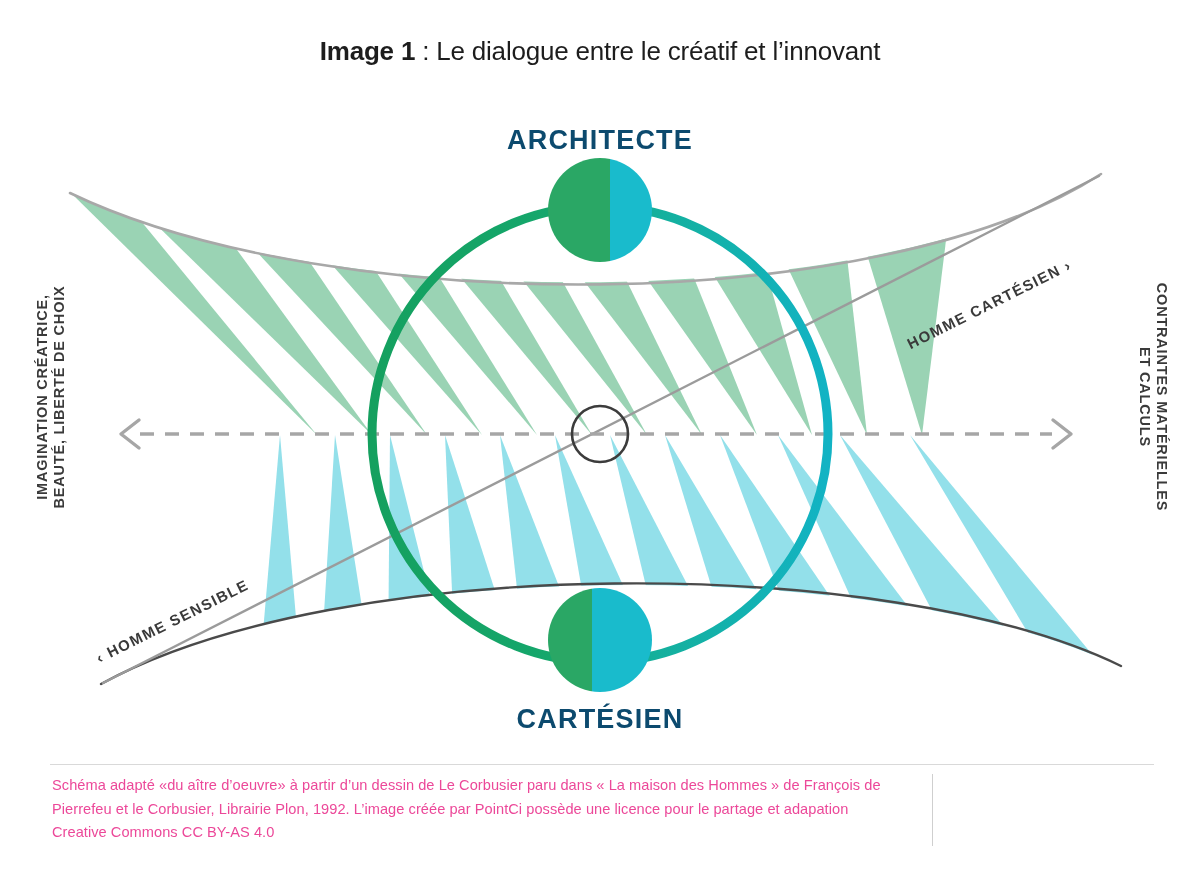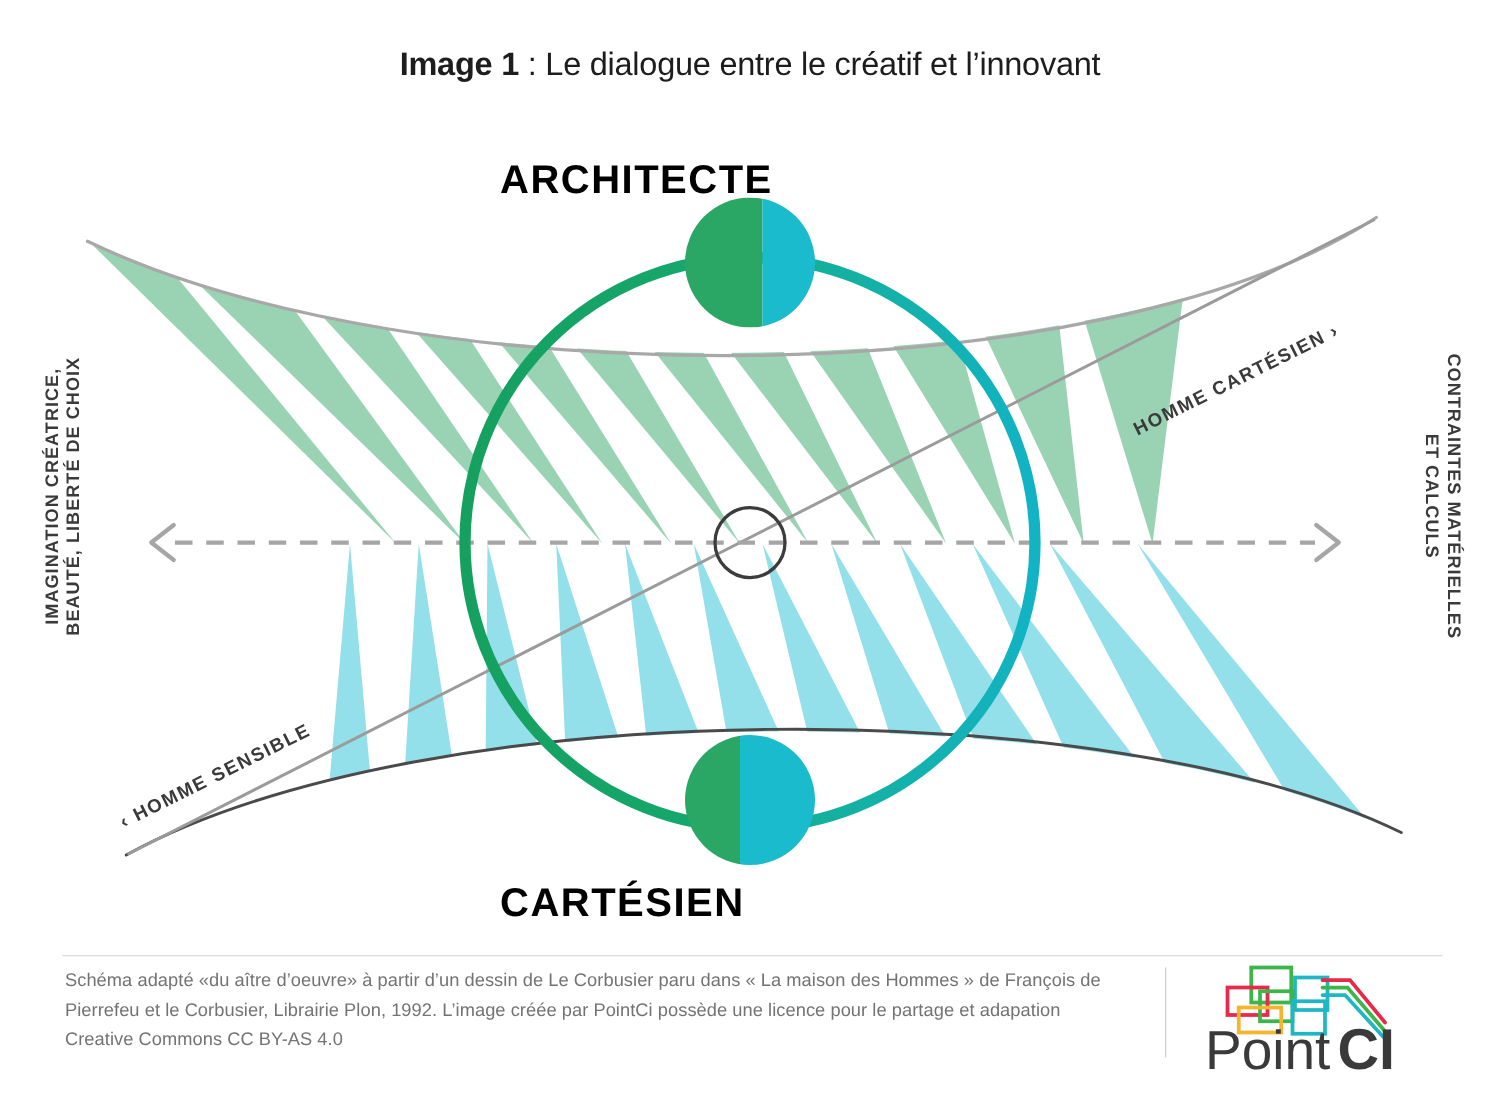--- a/index.html
+++ b/index.html
@@ -50,26 +50,26 @@
     height: 660px;
   }
   #stage svg {
     display: block;
   }
 
   
   .node-label {
     position: absolute;
     width: 400px;
-    text-align: left;
+    text-align: center;
     left: 400px;
-    font-size: 32px;
+    font-size: 27px;
     font-weight: bold;
     letter-spacing: 1.2px;
-    color: #000000;
+    color: #0c4a6e;
   }
   #label-architecte { top: 25px; }
   #label-ingenieur  { top: 604px; }
 
   
   .side-label {
     position: absolute;
     font-size: 14.5px;
     font-weight: bold;
     letter-spacing: 0.8px;
@@ -132,21 +132,21 @@
     height: 1px;
     background: #d9d9d9;
   }
   #caption {
     position: absolute;
     top: 12px;
     left: 52px;
     width: 845px;
     font-size: 14.6px;
     line-height: 23.5px;
-    color: #737373;
+    color: #ec4899;
     letter-spacing: 0.05px;
   }
   #footer-divider {
     position: absolute;
     top: 12px;
     left: 932px;
     width: 1px;
     height: 72px;
     background: #cfcfcf;
   }
@@ -264,36 +264,15 @@
 
     <div class="diag-label" id="diag-cartesien">HOMME CARTÉSIEN  ›</div>
     <div class="diag-label" id="diag-sensible">‹  HOMME SENSIBLE</div>
   </div>
 
   <div id="footer">
     <div id="footer-rule"></div>
     <div id="caption">Schéma adapté «du aître d’oeuvre» à partir d’un dessin de Le Corbusier paru dans « La maison des Hommes » de François de Pierrefeu et le Corbusier, Librairie Plon, 1992. L’image créée par PointCi possède une licence pour le partage et adapation Creative Commons CC BY-AS 4.0</div>
     <div id="footer-divider"></div>
 
-    <div id="logo">
-      <svg width="190" height="92" viewBox="0 0 190 92">
-
-        <g fill="none" stroke-width="3">
-          <rect x="39" y="4" width="32" height="28" stroke="#3cb54a"></rect>
-          <rect x="74" y="12" width="26" height="26" stroke="#1fb7c6"></rect>
-          <rect x="20" y="20" width="32" height="22" stroke="#e8294a"></rect>
-          <rect x="46" y="23" width="26" height="24" stroke="#3cb54a"></rect>
-          <rect x="72" y="31" width="26" height="26" stroke="#1fb7c6"></rect>
-          <rect x="29" y="36" width="34" height="20" stroke="#f6b52c"></rect>
-        </g>
-        <g fill="none" stroke-width="3" stroke-linecap="round">
-          <path d="M 96,14 L 118,14 L 146,48" stroke="#e8294a"></path>
-          <path d="M 96,20 L 116,20 L 146,55" stroke="#3cb54a"></path>
-          <path d="M 96,26 L 114,26 L 146,61" stroke="#1fb7c6"></path>
-        </g>
-
-        <text x="2" y="85" font-family="'Liberation Sans', sans-serif" font-size="44" fill="#3a3a3a">Point</text>
-        <text x="108" y="85" font-family="'Liberation Sans', sans-serif" font-size="46" font-weight="bold" fill="#3a3a3a">CI</text>
-      </svg>
-    </div>
   </div>
 
 </div>
 
 </body></html>

